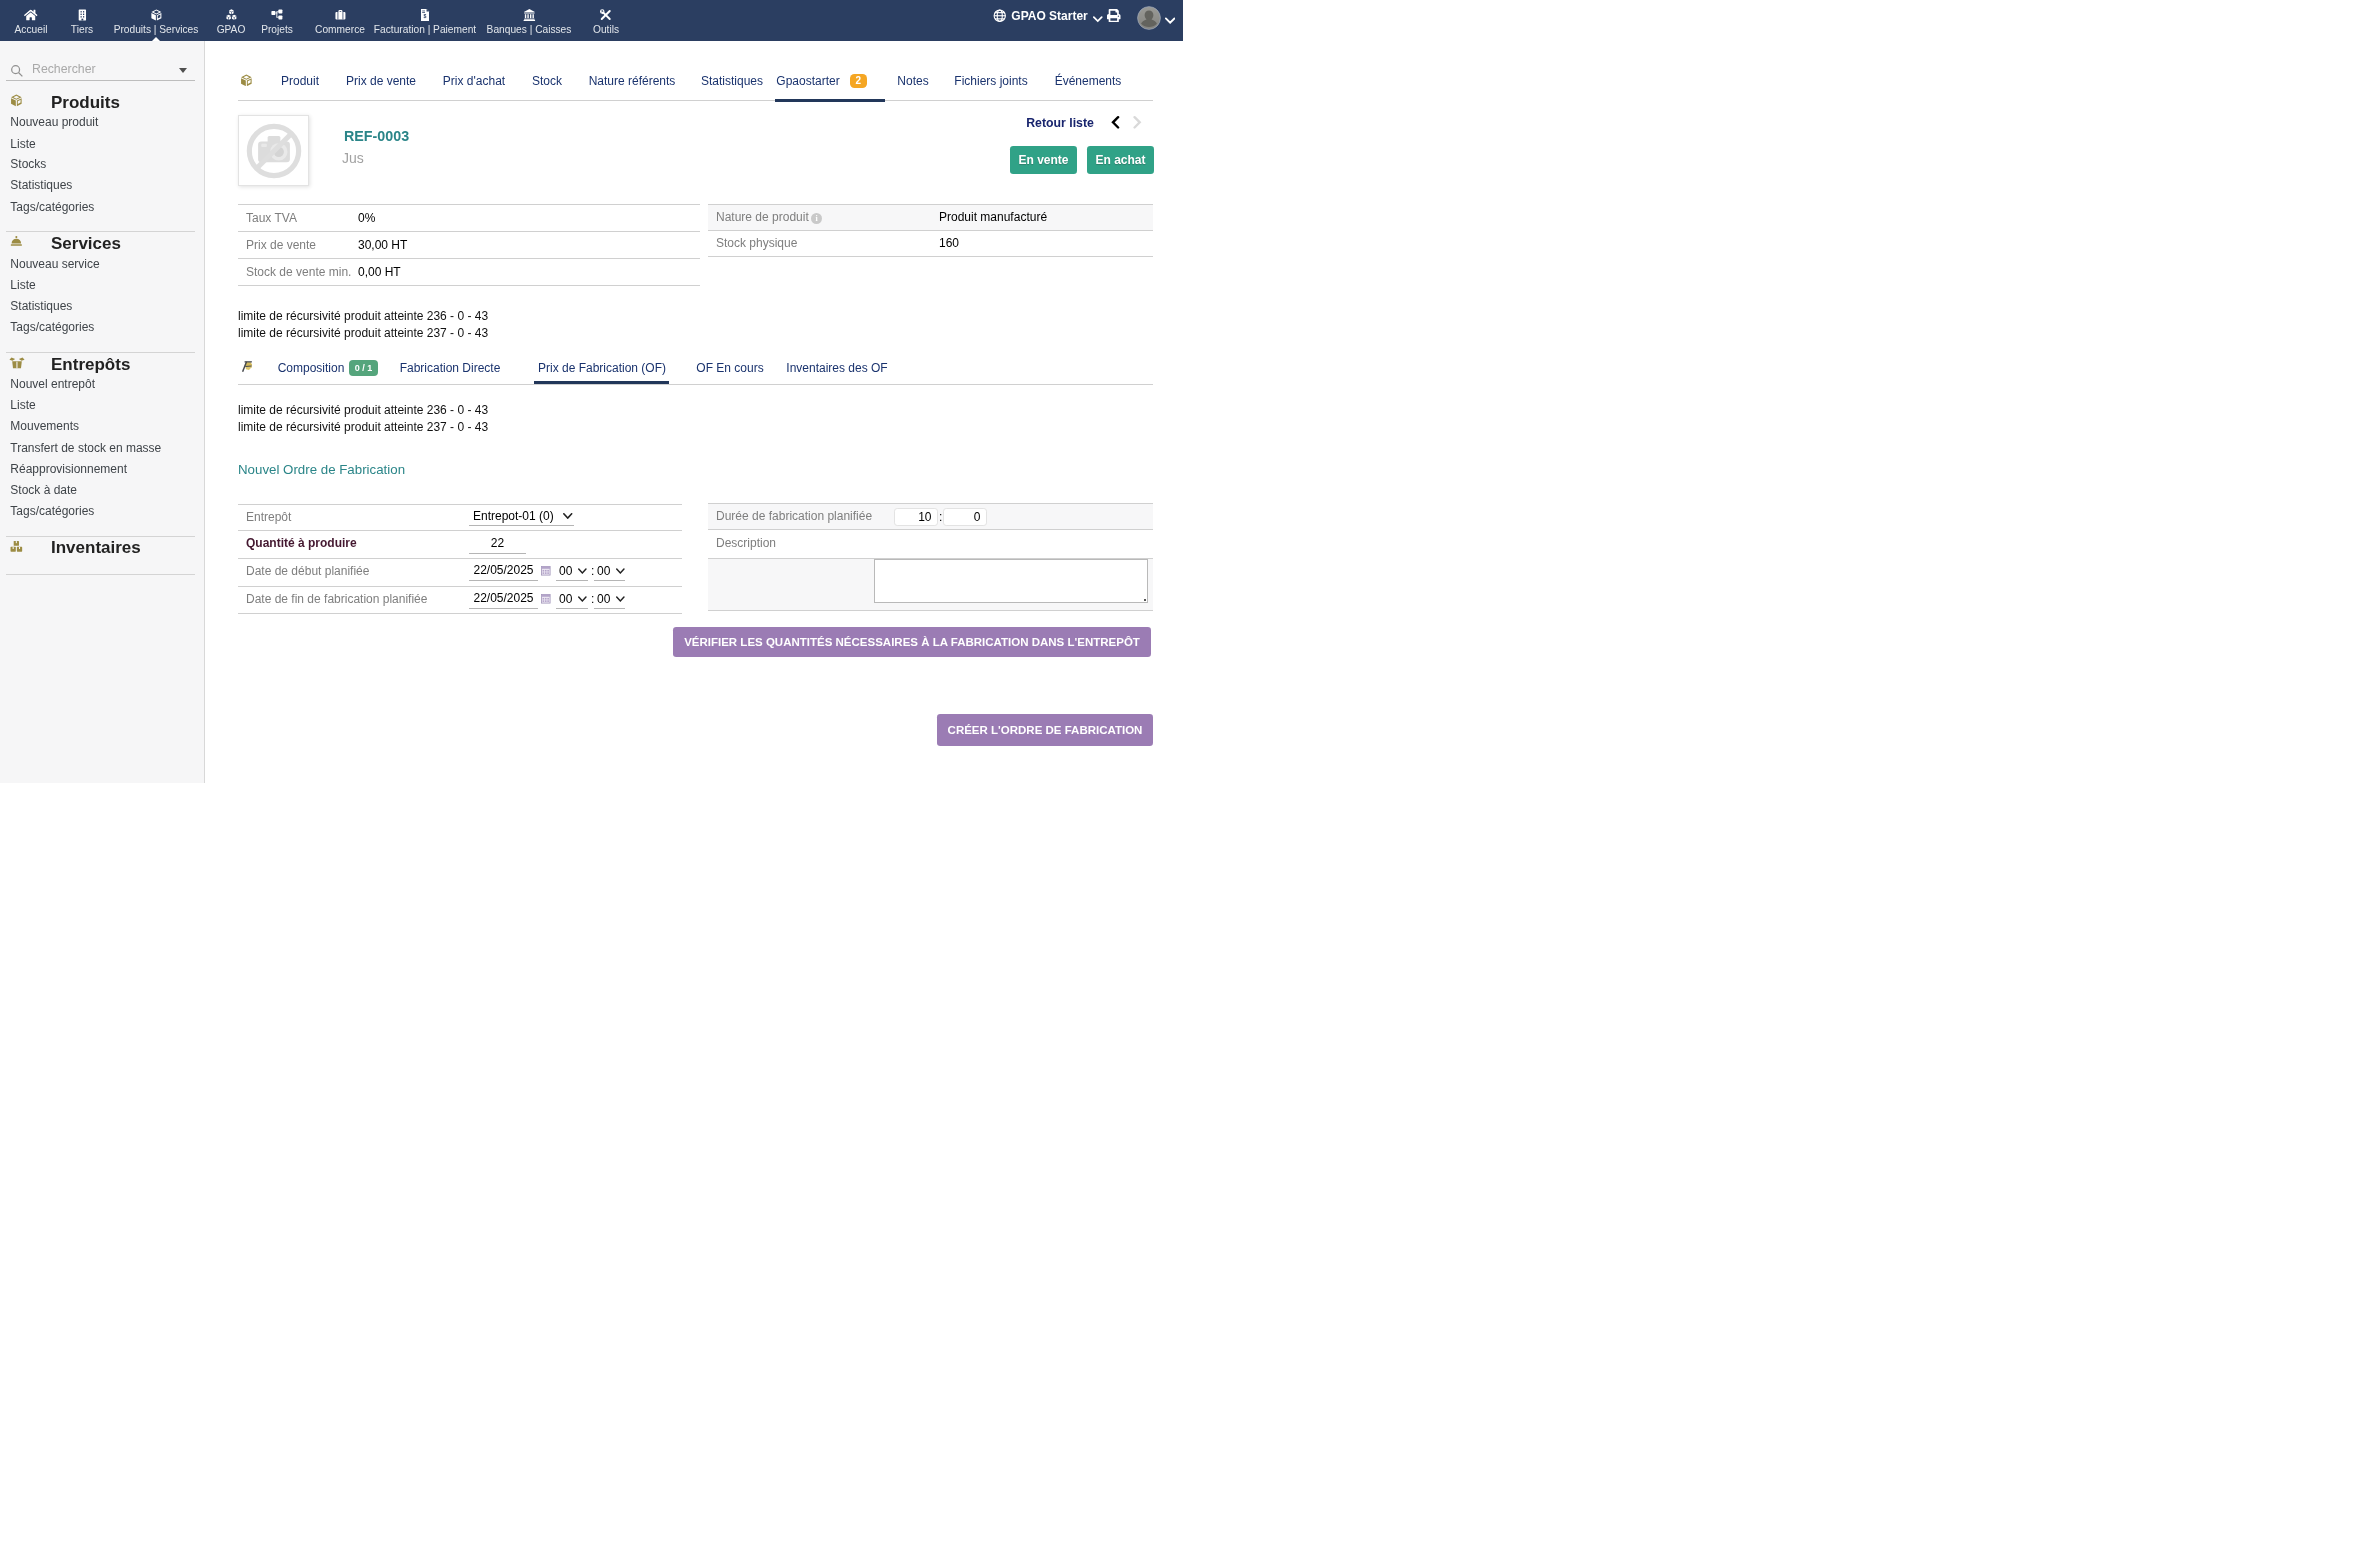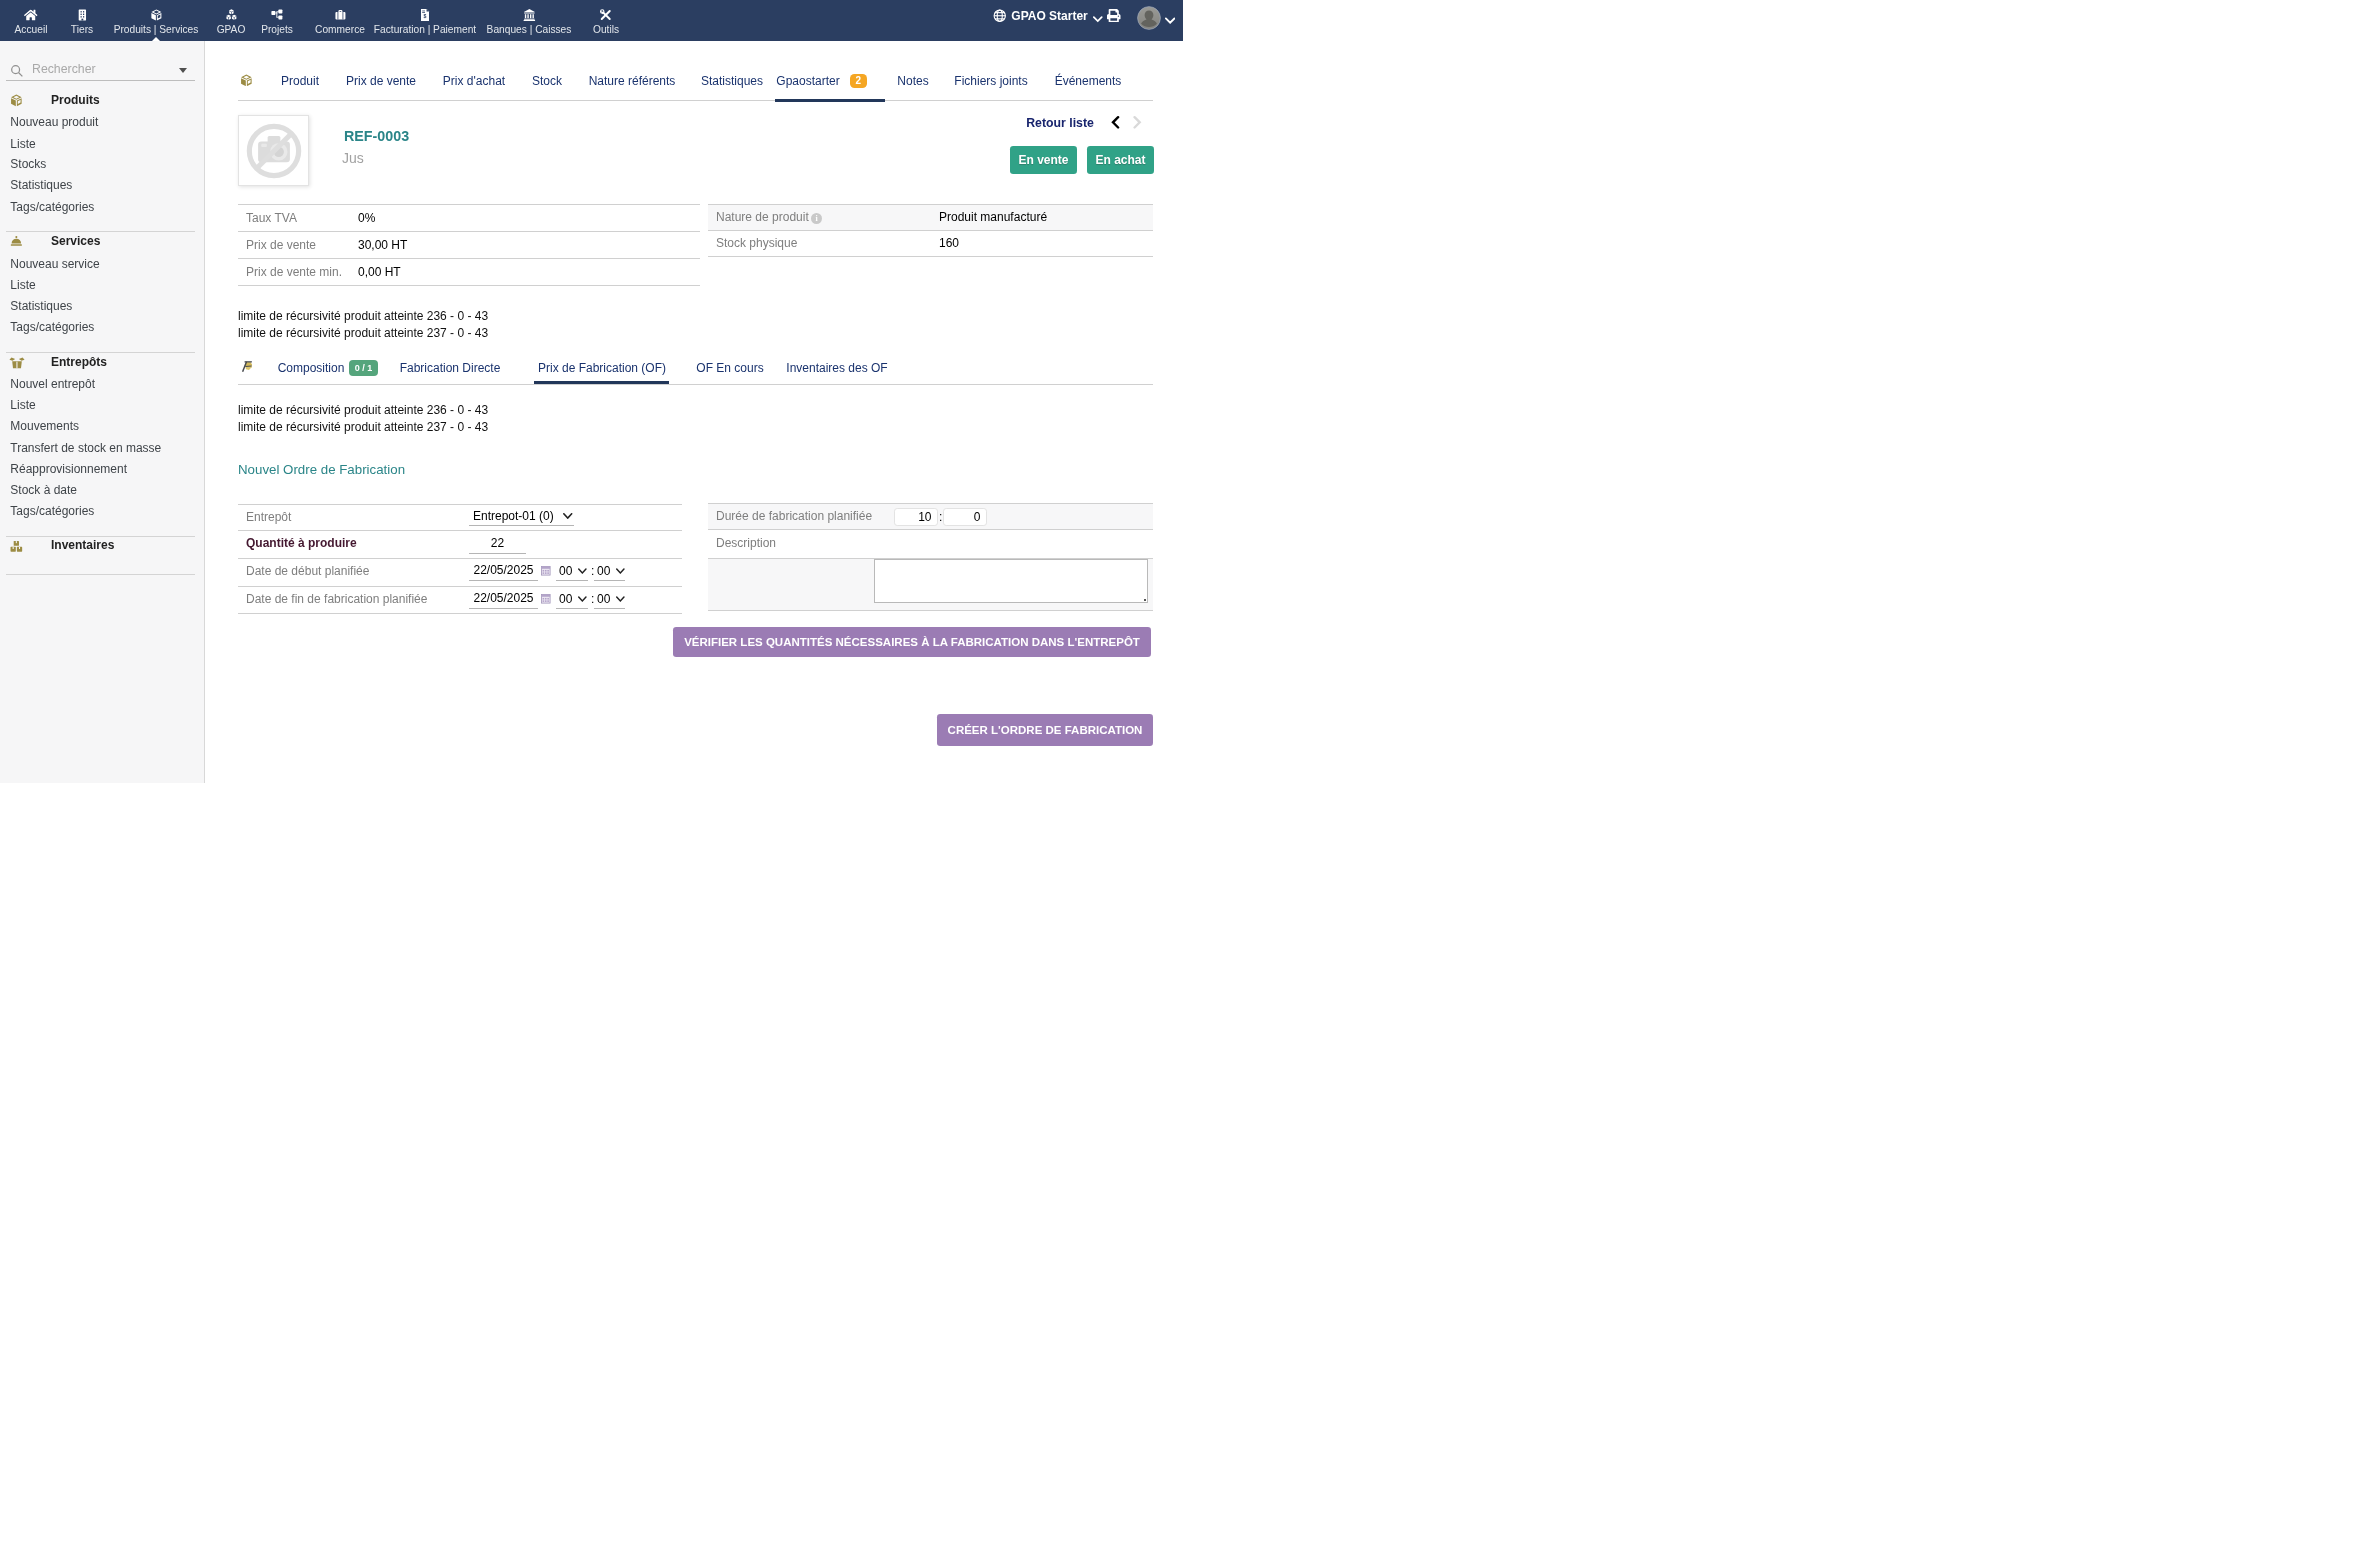--- a/index.html
+++ b/index.html
@@ -5,21 +5,21 @@
 <style>
 * { margin:0; padding:0; box-sizing:border-box; }
 html,body { width:1183px; height:783px; background:#fff; font-family:"Liberation Sans", sans-serif; overflow:hidden; }
 #topbar { position:absolute; left:0; top:0; width:1183px; height:41px; background:#2b3e61; z-index:5; }
 .tmi { position:absolute; top:0; height:41px; transform:translateX(-50%); display:flex; flex-direction:column; align-items:center; }
 .tmi svg { margin-top:8.7px; height:12px !important; }
 .tmi span { margin-top:3.2px; font-size:10.2px; color:#e2e6eb; white-space:nowrap; }
 #notch { position:absolute; left:152px; bottom:0; width:0; height:0; border-left:4.4px solid transparent; border-right:4.4px solid transparent; border-bottom:4.4px solid #fff; }
 #sidebar { position:absolute; left:0; top:41px; width:205px; height:742px; background:#f6f6f7; border-right:0.8px solid #d8d8d8; }
 .sbline { position:absolute; left:0; width:205px; white-space:nowrap; }
-.sbhead { font-size:12px; font-weight:bold; color:#222;padding-left:21px; }
+.sbhead { font-size:17px; font-weight:bold; color:#222;padding-left:21px; }
 .sblink { font-size:12px; color:#3f4449; }
 .sbdiv { position:absolute; left:6.3px; width:189px; border-top:0.8px solid #d4d4d4; }
 #content { position:absolute; left:205px; top:41px; width:977px; height:742px; background:#fff; }
 .tab1 { position:absolute; transform:translateX(-50%); top:33px; font-size:12px; color:#1a336e; white-space:nowrap; }
 .hline { position:absolute; border-top:0.8px solid #d0d0d0; }
 .greenbtn { position:absolute; background:#30a287; color:#fff; font-weight:bold; font-size:12px; text-align:center; border-radius:3.2px; line-height:28px; height:28px; text-shadow:0 0.8px 0.8px rgba(50,50,50,.3); }
 .purplebtn { position:absolute; background:#9b7cb4; color:#fff; font-weight:bold; font-size:11.5px; text-align:center; border-radius:3.2px; }
 .glabel { color:#7e7e7e; font-size:12px; }
 .val { color:#000; font-size:12px; }
 .fieldreq { color:#441830; font-weight:bold; font-size:12px; }
@@ -273,21 +273,21 @@
 <div class="greenbtn" style="left:882px;top:105px;width:67px;">En achat</div>
 
 <div class="hline" style="left:33px;top:163px;width:462px;"></div>
 <div class="hline" style="left:33px;top:190px;width:462px;"></div>
 <div class="hline" style="left:33px;top:217px;width:462px;"></div>
 <div class="hline" style="left:33px;top:244px;width:462px;"></div>
 <div class="glabel" style="position:absolute;left:41px;top:170px;">Taux TVA</div>
 <div class="val" style="position:absolute;left:153px;top:170px;">0%</div>
 <div class="glabel" style="position:absolute;left:41px;top:197px;">Prix de vente</div>
 <div class="val" style="position:absolute;left:153px;top:197px;">30,00 HT</div>
-<div class="glabel" style="position:absolute;left:41px;top:224px;">Prix de vente min.</div>
+<div class="glabel" style="position:absolute;left:41px;top:224px;">Stock de vente min.</div>
 <div class="val" style="position:absolute;left:153px;top:224px;">0,00 HT</div>
 
 <div style="position:absolute;left:503px;top:163px;width:445px;height:26px;background:#f7f7f8;"></div>
 <div class="hline" style="left:503px;top:163px;width:445px;"></div>
 <div class="hline" style="left:503px;top:189px;width:445px;"></div>
 <div class="hline" style="left:503px;top:215px;width:445px;"></div>
 <div class="glabel" style="position:absolute;left:511px;top:169px;">Nature de produit</div>
 <div style="position:absolute;left:606px;top:172px;width:11px;height:11px;border-radius:50%;background:#c9c9c9;color:#fff;font-size:8px;font-weight:bold;text-align:center;line-height:11px;font-family:'Liberation Serif',serif;">i</div>
 <div class="val" style="position:absolute;left:734px;top:169px;">Produit manufacturé</div>
 <div class="glabel" style="position:absolute;left:511px;top:195px;">Stock physique</div>

